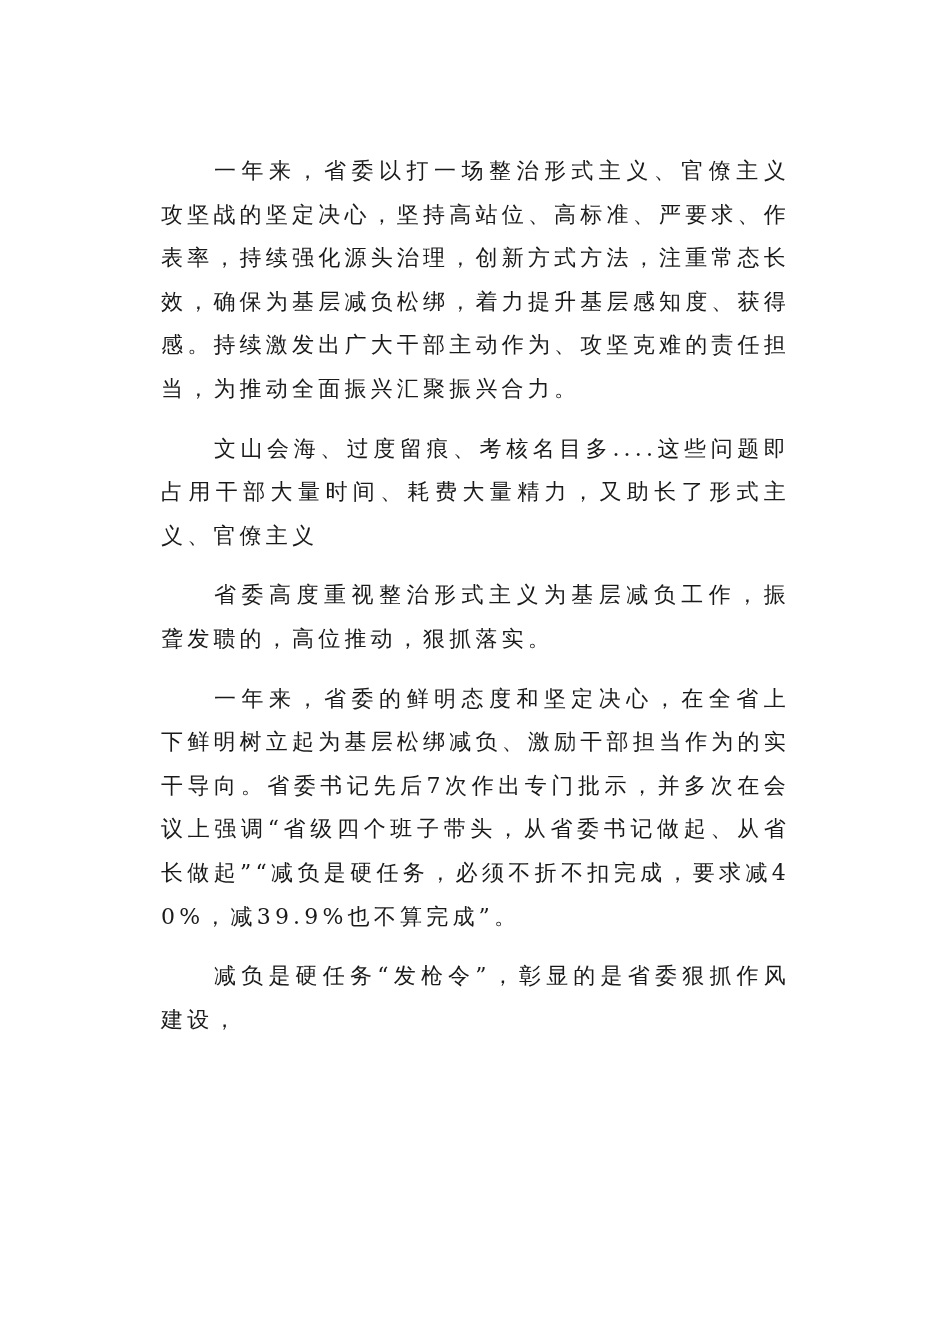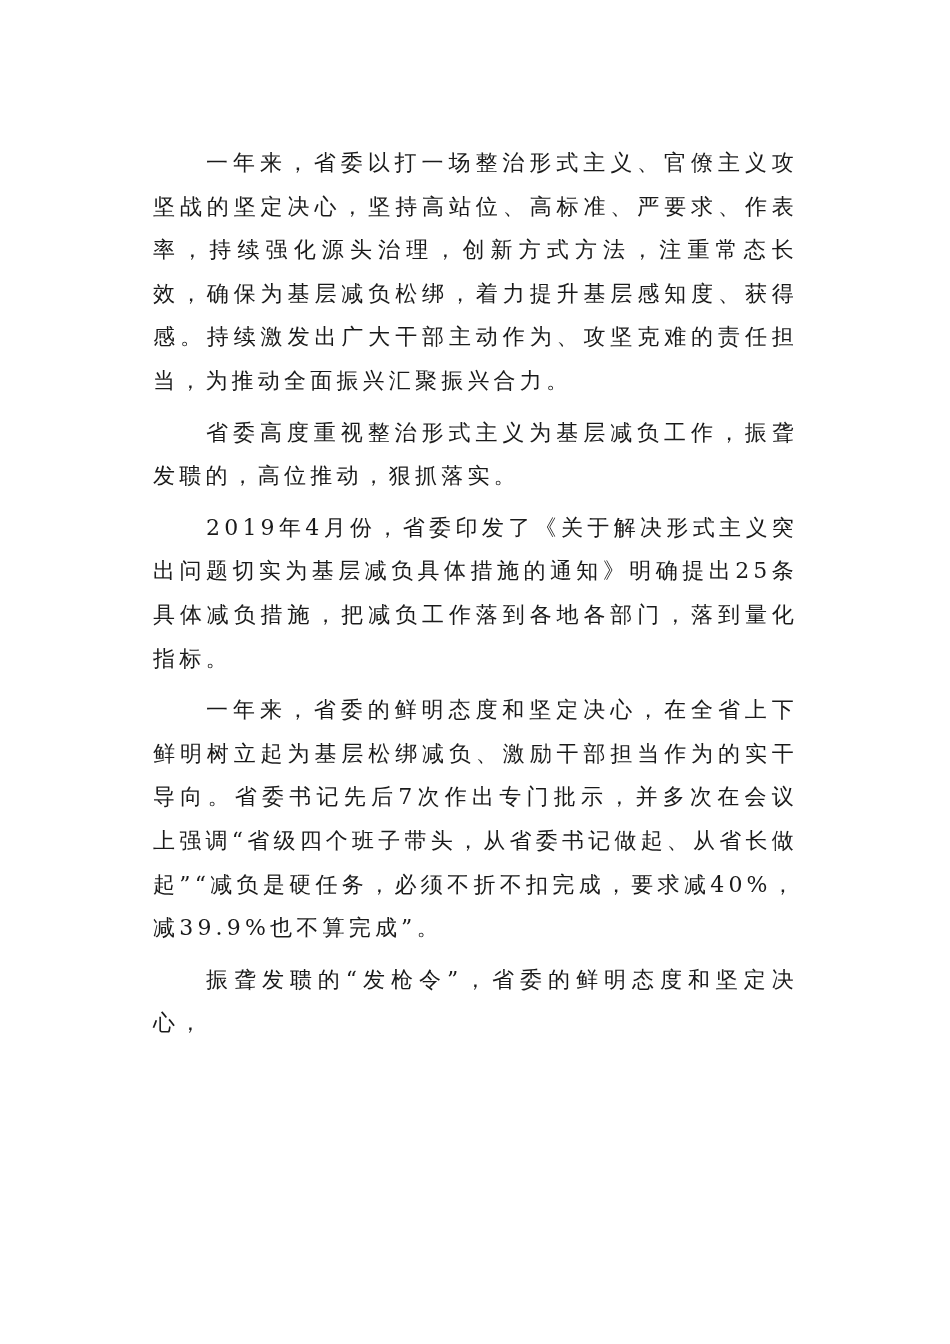--- a/index.html
+++ b/index.html
@@ -27,29 +27,29 @@
       width: 661px;
       color: #1a1a1a;
       font-family: "DejaVu Serif", "Liberation Serif", serif;
       font-size: 22px;
       line-height: 43.6px;
       letter-spacing: 4.2px;
       text-align: justify;
       text-justify: inter-character;
     }
     .content p {
-      margin: 8px;
+      margin: 16px;
       text-indent: 53px;
       word-break: break-all;
     }
   </style>
 </head>
 <body>
 
 <div class="page">
   <div class="content">
     <p>一年来，省委以打一场整治形式主义、官僚主义攻坚战的坚定决心，坚持高站位、高标准、严要求、作表率，持续强化源头治理，创新方式方法，注重常态长效，确保为基层减负松绑，着力提升基层感知度、获得感。持续激发出广大干部主动作为、攻坚克难的责任担当，为推动全面振兴汇聚振兴合力。</p>
+    <p>文山会海、过度留痕、考核名目多....这些问题即占用干部大量时间、耗费大量精力，又助长了形式主义、官僚主义</p>
     <p>省委高度重视整治形式主义为基层减负工作，振聋发聩的，高位推动，狠抓落实。</p>
-    <p>2019年4月份，省委印发了《关于解决形式主义突出问题切实为基层减负具体措施的通知》明确提出25条具体减负措施，把减负工作落到各地各部门，落到量化指标。</p>
     <p>一年来，省委的鲜明态度和坚定决心，在全省上下鲜明树立起为基层松绑减负、激励干部担当作为的实干导向。省委书记先后7次作出专门批示，并多次在会议上强调“省级四个班子带头，从省委书记做起、从省长做起”“减负是硬任务，必须不折不扣完成，要求减40%，减39.9%也不算完成”。</p>
-    <p>振聋发聩的“发枪令”，省委的鲜明态度和坚定决心，</p>
+    <p>减负是硬任务“发枪令”，彰显的是省委狠抓作风建设，</p>
   </div>
 </div>
 
 </body></html>

